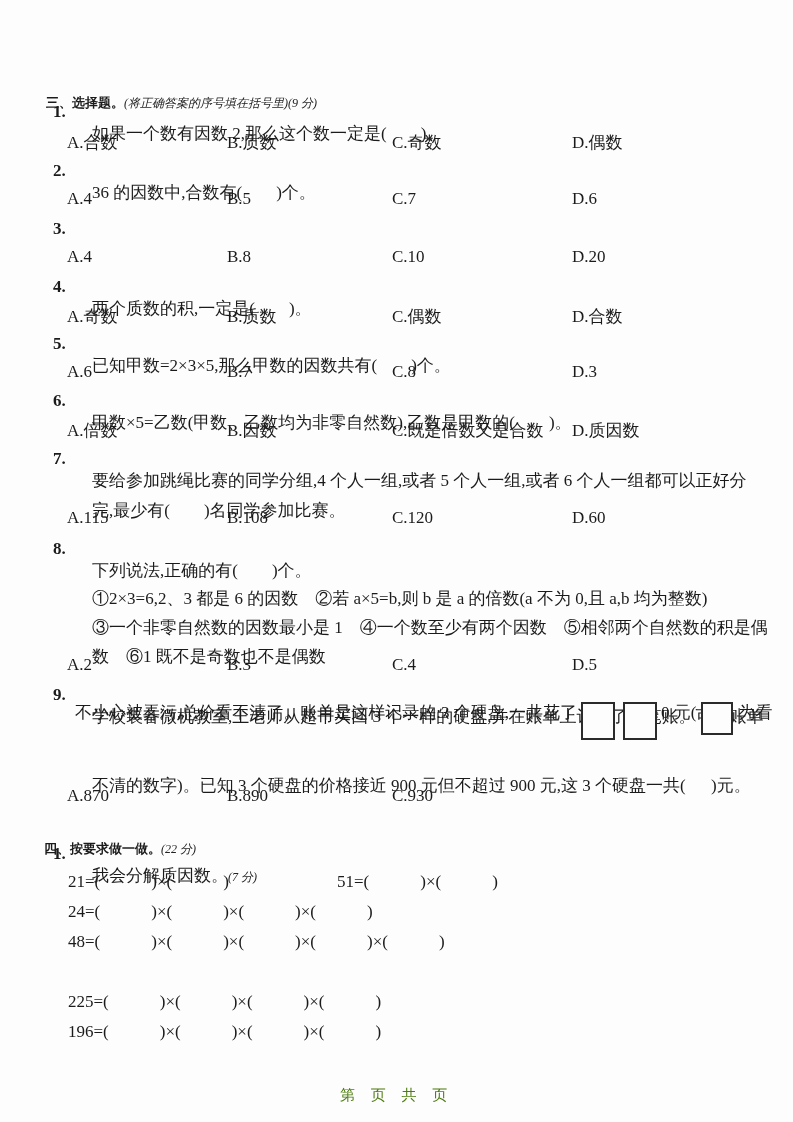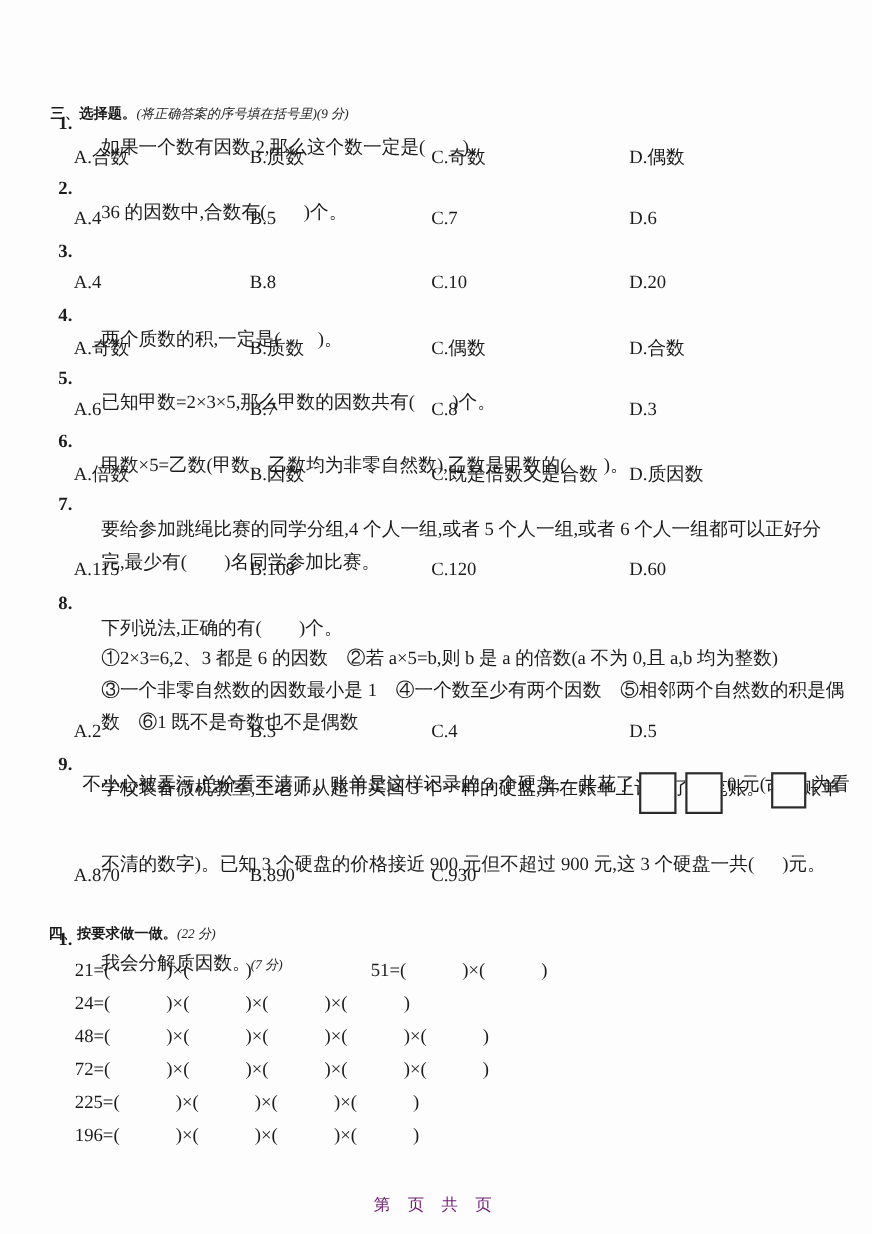--- a/index.html
+++ b/index.html
@@ -25,21 +25,21 @@
   .c3{left:505px;}
   .q9boxline{display:flex;align-items:flex-start;height:44px;}
   .box{display:inline-block;border:2px solid #2b2b2b;background:#fdfdfd;box-sizing:border-box;}
   .box-lg{width:34px;height:38px;margin:0 4px;}
   .box-sm{width:32px;height:33px;margin:0 5px;}
   .mrow{position:absolute;left:0;width:658px;height:22px;}
   .m-left{position:absolute;left:68px;white-space:pre;}
   .m-right{position:absolute;left:337px;white-space:pre;}
   .footer{
     position:absolute;top:1086px;left:0;width:100%;
-    text-align:center;font-size:15px;letter-spacing:6px;color:#701a75;
+    text-align:center;font-size:15px;letter-spacing:6px;color:#4d7c0f;
   }
 </style>
 </head>
 <body>
 
 <div class="page">
 
   <div class="heading" style="top:66px">
     <span class="h-bold">三、选择题。</span><span class="h-note">(将正确答案的序号填在括号里)(9 分)</span>
   </div>
@@ -162,23 +162,20 @@
   <div class="mrow" style="top:872px">
     <span class="m-left">21=(            )×(            )</span>
     <span class="m-right">51=(            )×(            )</span>
   </div>
   <div class="mrow" style="top:902px">
     <span class="m-left">24=(            )×(            )×(            )×(            )</span>
   </div>
   <div class="mrow" style="top:932px">
     <span class="m-left">48=(            )×(            )×(            )×(            )×(            )</span>
   </div>
-  <div class="mrow" style="top:962px">
-    <span class="m-left">72=(            )×(            )×(            )×(            )×(            )</span>
-  </div>
   <div class="mrow" style="top:992px">
     <span class="m-left">225=(            )×(            )×(            )×(            )</span>
   </div>
   <div class="mrow" style="top:1022px">
     <span class="m-left">196=(            )×(            )×(            )×(            )</span>
   </div>
 
   <div class="footer">第 页 共 页</div>
 
 </div>

